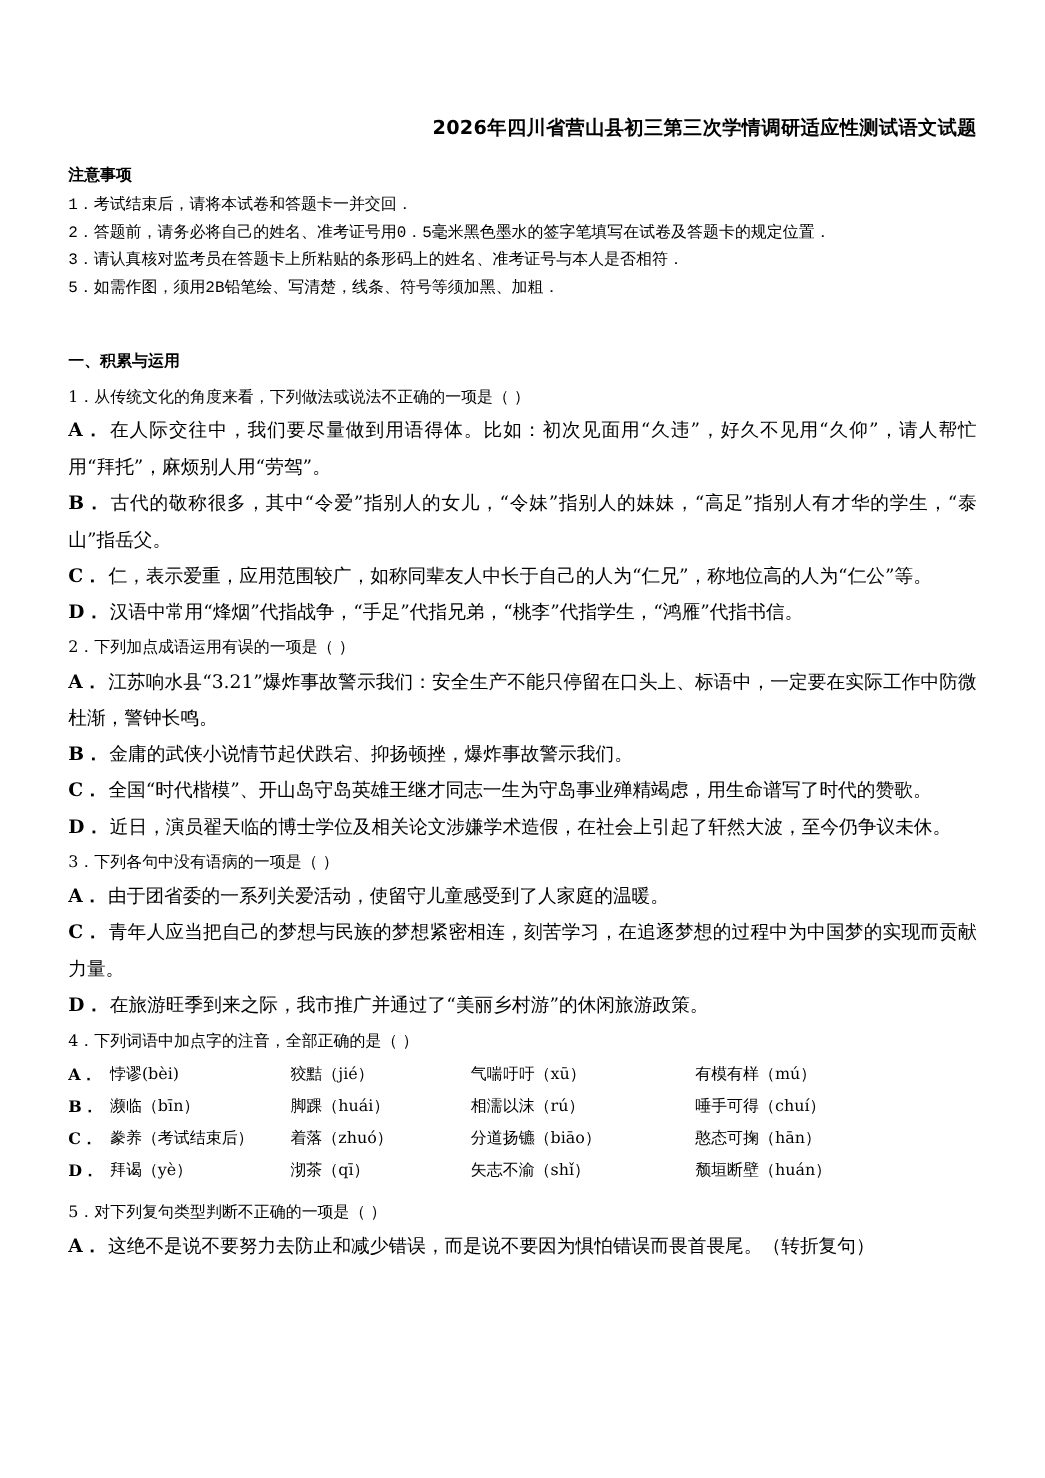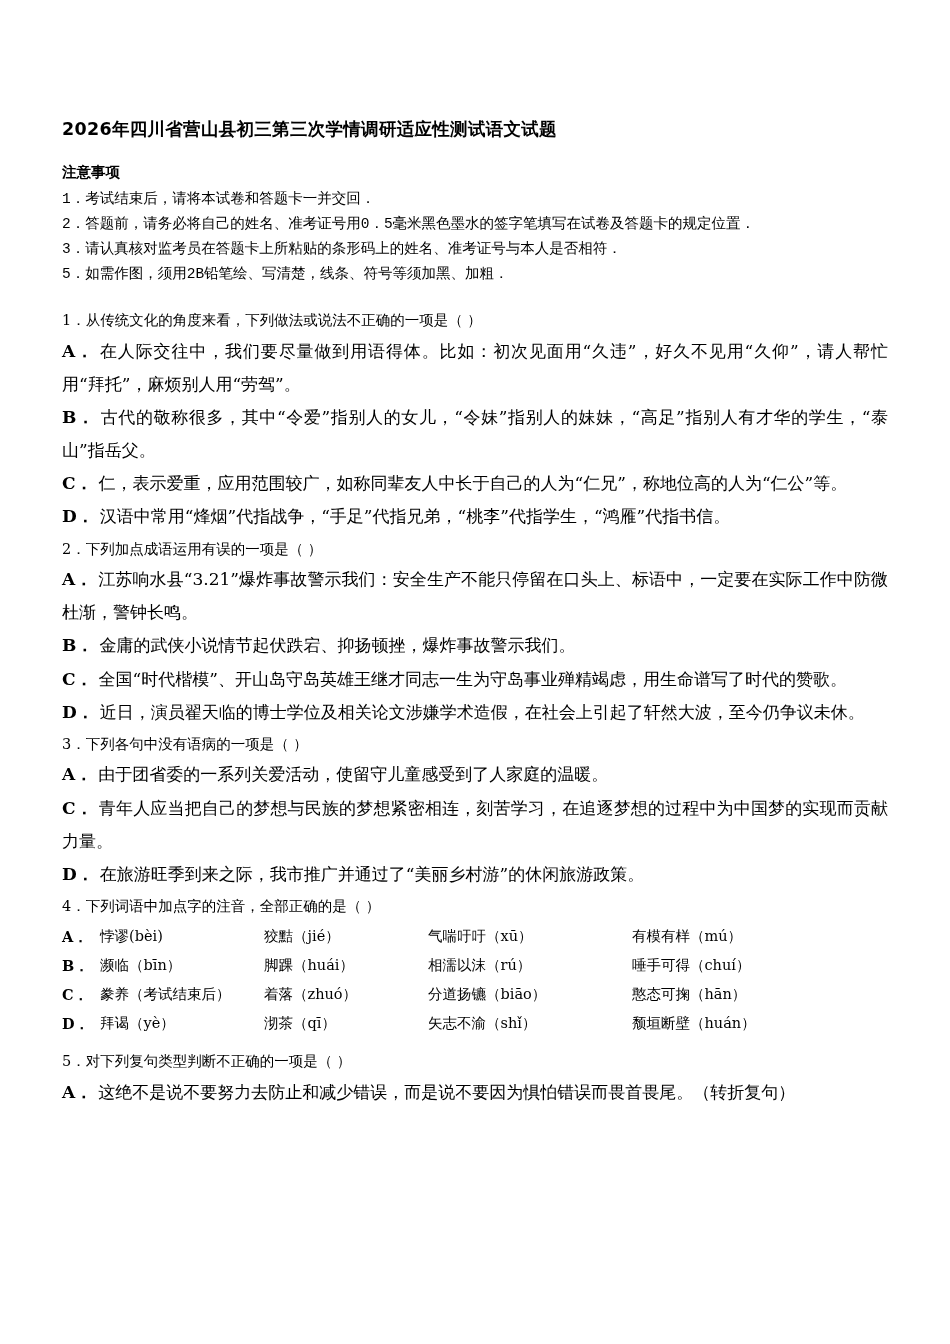--- a/index.html
+++ b/index.html
@@ -17,41 +17,41 @@
     width: 950px;
     min-height: 1344px;
     box-sizing: border-box;
     padding: 100px 62px 30px 62px;
     position: relative;
   }
   .doc-title {
     font-family: "DejaVu Sans", "Liberation Sans", sans-serif;
     font-size: 17.5px;
     font-weight: bold;
-    text-align: left;
+    text-align: right;
     letter-spacing: 0.3px;
-    margin: 16px 0 18px 0;
+    margin: 4px 0 18px 0;
     line-height: 1.5;
   }
   .section-head {
     font-family: "DejaVu Serif", "Liberation Serif", serif;
     font-size: 14.5px;
     font-weight: bold;
     margin: 8px 0 4px 0;
     line-height: 1.6;
   }
   .note-line {
     font-size: 14.5px;
     line-height: 1.72;
     margin: 0;
     text-align: justify;
     font-family: Liberation Mono, monospace;
   }
   .notes {
-    margin-bottom: 20px;
+    margin-bottom: 42px;
   }
   .big-section {
     font-size: 14.5px;
     font-weight: bold;
     margin: 0 0 6px 0;
     line-height: 1.7;
   }
   .q-stem {
     font-size: 14.5px;
     line-height: 1.9;
@@ -107,20 +107,21 @@
   <h1 class="doc-title">2026年四川省营山县初三第三次学情调研适应性测试语文试题</h1>
 
   <div class="notes">
     <div class="section-head">注意事项</div>
     <p class="note-line">1．考试结束后，请将本试卷和答题卡一并交回．</p>
     <p class="note-line">2．答题前，请务必将自己的姓名、准考证号用0．5毫米黑色墨水的签字笔填写在试卷及答题卡的规定位置．</p>
     <p class="note-line">3．请认真核对监考员在答题卡上所粘贴的条形码上的姓名、准考证号与本人是否相符．</p>
     <p class="note-line">5．如需作图，须用2B铅笔绘、写清楚，线条、符号等须加黑、加粗．</p>
   </div>
 
+  <div class="big-section">一、积累与运用</div>
 
   <div class="q-block">
     <p class="q-stem"><span>1．</span><span>从传统文化的角度来看，下列做法或说法不正确的一项是（       ）</span></p>
     <div class="opt-wrap">
       <p class="opt"><span class="lbl">A．</span><span>在人际交往中，我们要尽量做到用语得体。比如：初次见面用“久违”，好久不见用“久仰”，请人帮忙用“拜托”，麻烦别人用“劳驾”。</span></p>
       <p class="opt"><span class="lbl">B．</span><span>古代的敬称很多，其中“令爱”指别人的女儿，“令妹”指别人的妹妹，“高足”指别人有才华的学生，“泰山”指岳父。</span></p>
       <p class="opt"><span class="lbl">C．</span><span>仁，表示爱重，应用范围较广，如称同辈友人中长于自己的人为“仁兄”，称地位高的人为“仁公”等。</span></p>
       <p class="opt"><span class="lbl">D．</span><span>汉语中常用“烽烟”代指战争，“手足”代指兄弟，“桃李”代指学生，“鸿雁”代指书信。</span></p>
     </div>
   </div>

